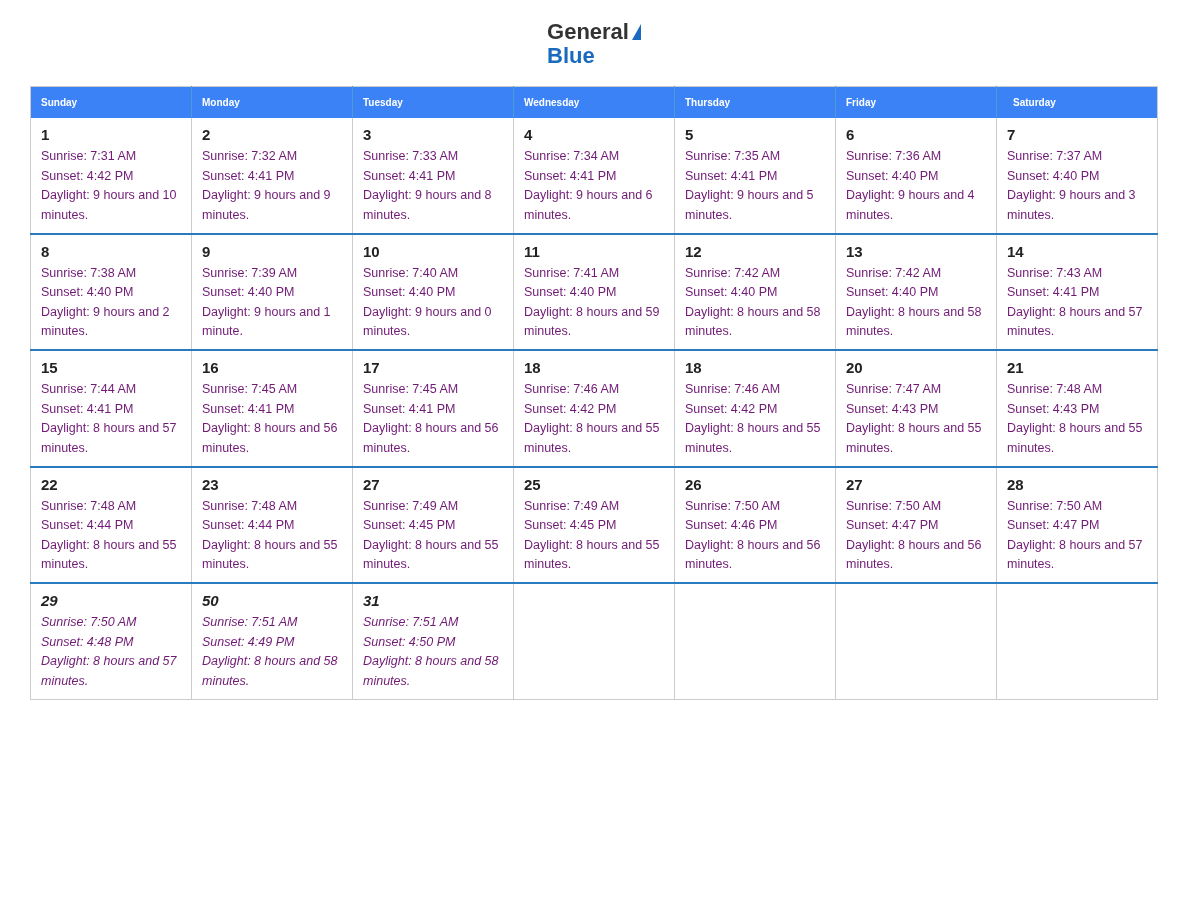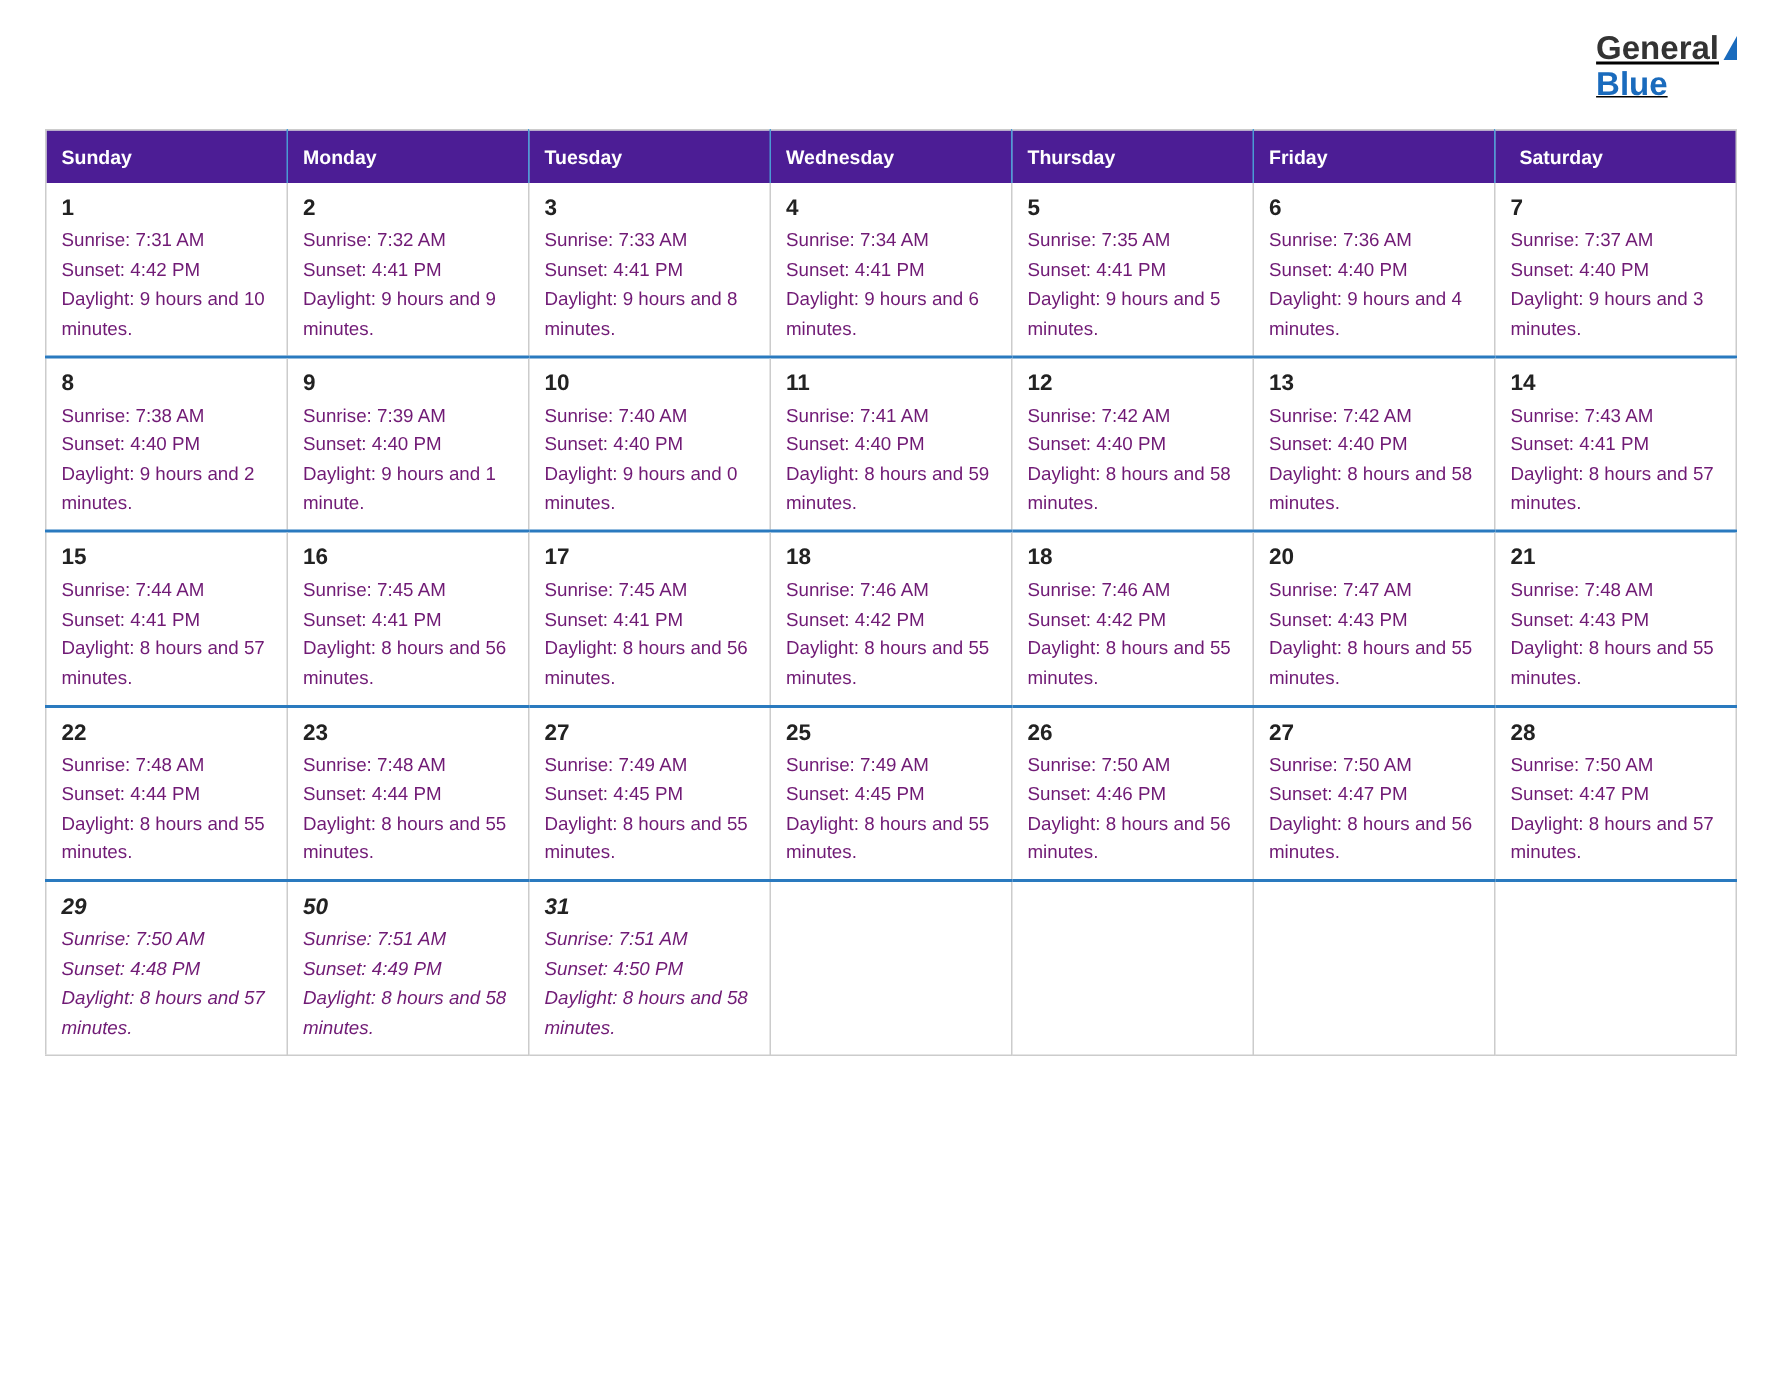--- a/index.html
+++ b/index.html
@@ -5,24 +5,23 @@
     * { box-sizing: border-box; margin: 0; padding: 0; }
     body {
       font-family: Arial, sans-serif;
       background: #fff;
       padding: 20px 30px;
       width: 1188px;
       min-height: 918px;
     }
     .header {
       display: flex;
-      justify-content: flex-end;
+      justify-content: center;
       align-items: flex-start;
       margin-bottom: 18px;
-      text-decoration: underline;
     }
     .logo {
       display: flex;
       flex-direction: column;
       align-items: flex-start;
     }
     .logo-text {
       font-size: 22px;
       font-weight: bold;
       color: #333;
@@ -45,23 +44,23 @@
       font-size: 22px;
       color: #555;
       font-weight: normal;
     }
     table {
       width: 100%;
       border-collapse: collapse;
       border: 1px solid #ccc;
     }
     thead tr th {
-      background-color: #4c1d95;
+      background-color: #3b82f6;
       color: #fff;
-      font-size: 13px;
+      font-size: 10px;
       font-weight: 600;
       padding: 10px 10px;
       text-align: left;
       border-right: 1px solid #4a9ad4;
     }
     thead tr th:last-child {
       border-right: none;
       padding-left: 16px;
     }
     tbody tr td {

